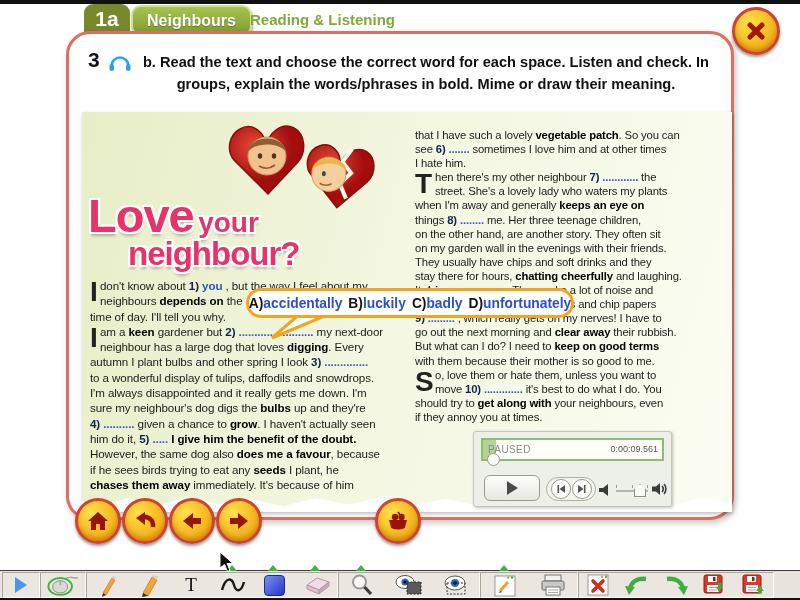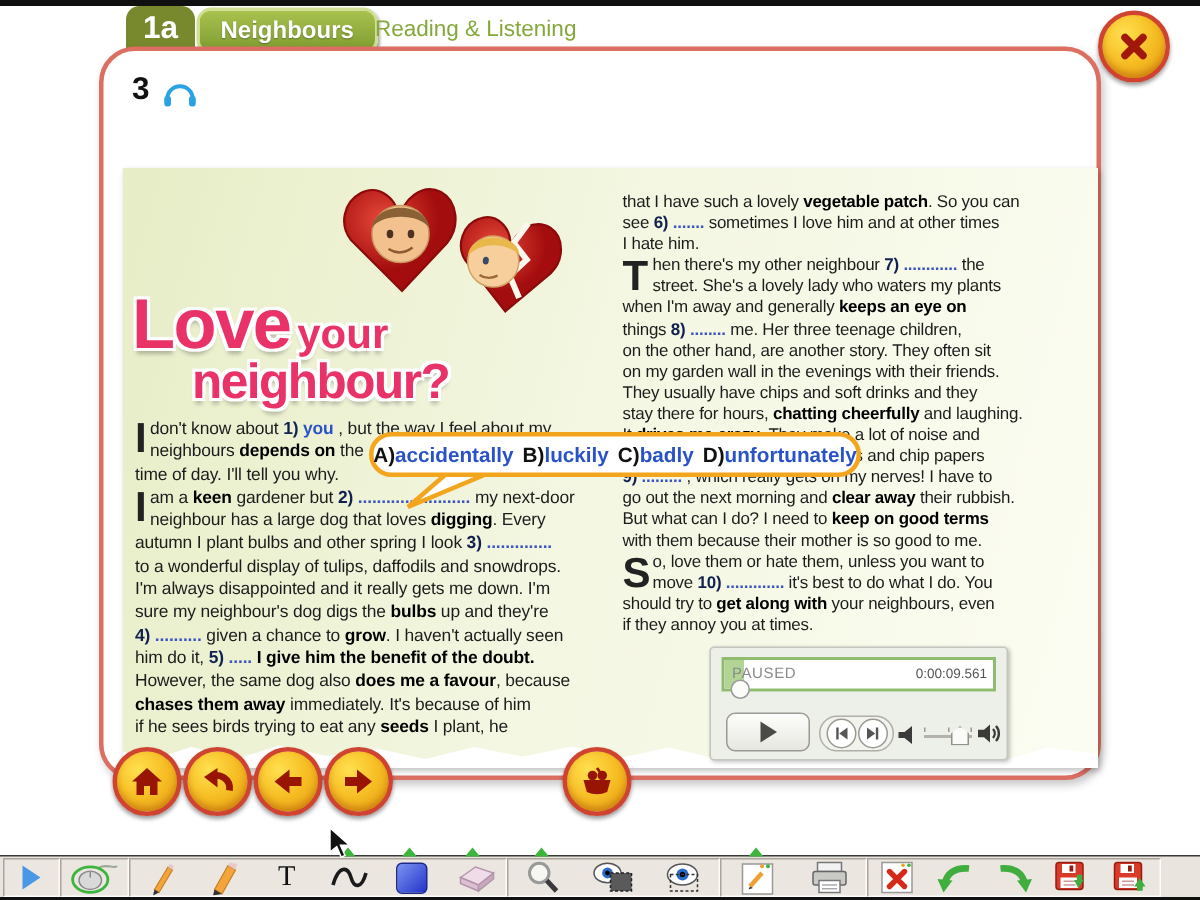--- a/index.html
+++ b/index.html
@@ -7,21 +7,21 @@
           font-family:"Liberation Sans",sans-serif;margin:0 auto;}
   .abs{position:absolute;}
 
   
   #topstrip{left:0;top:0;width:800px;height:4px;background:#101010;}
   #tab-unit{left:84px;top:4px;width:46px;height:30px;background:#77882d;border-radius:9px 9px 0 0;
             color:#fff;font-weight:bold;font-size:21px;text-align:center;line-height:30px;}
   #tab-title{left:131px;top:5px;height:23px;padding:2px 14px;background:linear-gradient(#a9c24f,#7e9c31);
              border:2px solid #cfe092;border-radius:10px;color:#fff;font-weight:bold;font-size:16px;
              line-height:23px;box-shadow:1px 2px 2px rgba(0,0,0,.35);text-shadow:0 1px 1px rgba(0,0,0,.3);}
-  #section-label{left:250px;top:11px;color:#85a83a;font-weight:normal;font-size:15px;}
+  #section-label{left:250px;top:11px;color:#85a83a;font-weight:bold;font-size:15px;}
 
   
   .gold-btn{border-radius:50%;border:3px solid #cf4431;
             background:radial-gradient(circle at 35% 30%,#ffe04f 0%,#f7c026 45%,#e59a0e 100%);
             box-shadow:0 2px 3px rgba(0,0,0,.4), inset 0 -3px 4px rgba(150,60,0,.35);
             display:flex;align-items:center;justify-content:center;cursor:pointer;}
   #close-btn{left:732px;top:7px;width:42px;height:42px;}
   .nav-btn{width:40px;height:40px;}
   #nav-home{left:75px;top:498px;} #nav-back{left:122px;top:498px;}
   #nav-prev{left:169px;top:498px;} #nav-next{left:216px;top:498px;}
@@ -130,20 +130,21 @@
   <div class="abs" id="panel"></div>
 
   <div class="abs" id="instr-num">3</div>
   <div class="abs" id="instr-icon">
     <svg width="24" height="20" viewBox="0 0 24 20">
       <path d="M3.5 14 A8.5 8.5 0 0 1 20.5 14" stroke="#29a3e3" stroke-width="2.6" fill="none"></path>
       <rect x="1.5" y="12" width="4.5" height="7" rx="2" fill="#29a3e3"></rect>
       <rect x="18" y="12" width="4.5" height="7" rx="2" fill="#29a3e3"></rect>
     </svg>
   </div>
+  <div class="abs" id="instr-text">b. Read the text and choose the correct word for each space. Listen and check. In groups, explain the words/phrases in bold. Mime or draw their meaning.</div>
 
   <div class="abs" id="paper">
 
     <svg class="abs" style="left:128px;top:2px;" width="200" height="115" viewBox="0 0 200 115">
       <defs>
         <radialGradient id="hg" cx="35%" cy="30%">
             <stop offset="0%" stop-color="#e84a3a"></stop>
             <stop offset="100%" stop-color="#a30d0d"></stop>
           </radialGradient>
       </defs>
@@ -180,22 +181,22 @@
           <span class="dropcap">I</span>
           <div class="pline ind-n"><span class="s-r">am a </span><span class="s-b">keen</span><span class="s-r"> gardener but </span><span class="s-num">2)</span><span class="s-dots"> ........................</span><span class="s-r"> my next-door</span></div>
           <div class="pline ind-n"><span class="s-r">neighbour has a large dog that loves </span><span class="s-b">digging</span><span class="s-r">. Every</span></div>
           <div class="pline"><span class="s-r">autumn I plant bulbs and other spring I look </span><span class="s-num">3)</span><span class="s-dots"> ..............</span></div>
           <div class="pline"><span class="s-r">to a wonderful display of tulips, daffodils and snowdrops.</span></div>
           <div class="pline"><span class="s-r">I'm always disappointed and it really gets me down. I'm</span></div>
           <div class="pline"><span class="s-r">sure my neighbour's dog digs the </span><span class="s-b">bulbs</span><span class="s-r"> up and they're</span></div>
           <div class="pline"><span class="s-num">4)</span><span class="s-dots"> ..........</span><span class="s-r"> given a chance to </span><span class="s-b">grow</span><span class="s-r">. I haven't actually seen</span></div>
           <div class="pline"><span class="s-r">him do it, </span><span class="s-num">5)</span><span class="s-dots"> .....</span><span class="s-r"> </span><span class="s-b">I give him the benefit of the doubt.</span></div>
           <div class="pline"><span class="s-r">However, the same dog also </span><span class="s-b">does me a favour</span><span class="s-r">, because</span></div>
+          <div class="pline"><span class="s-r">if he sees birds trying to eat any </span><span class="s-b">seeds</span><span class="s-r"> I plant, he</span></div>
           <div class="pline"><span class="s-b">chases them away</span><span class="s-r"> immediately. It's because of him</span></div>
-          <div class="pline"><span class="s-r">if he sees birds trying to eat any </span><span class="s-b">seeds</span><span class="s-r"> I plant, he</span></div>
         </div>
       </div>
     <div class="abs" id="col-right">
         <div class="para">
           <div class="pline"><span class="s-r">that I have such a lovely </span><span class="s-b">vegetable patch</span><span class="s-r">. So you can</span></div>
           <div class="pline"><span class="s-r">see </span><span class="s-num">6)</span><span class="s-dots"> .......</span><span class="s-r"> sometimes I love him and at other times</span></div>
           <div class="pline"><span class="s-r">I hate him.</span></div>
         </div>
         <div class="para">
           <span class="dropcap">T</span>

